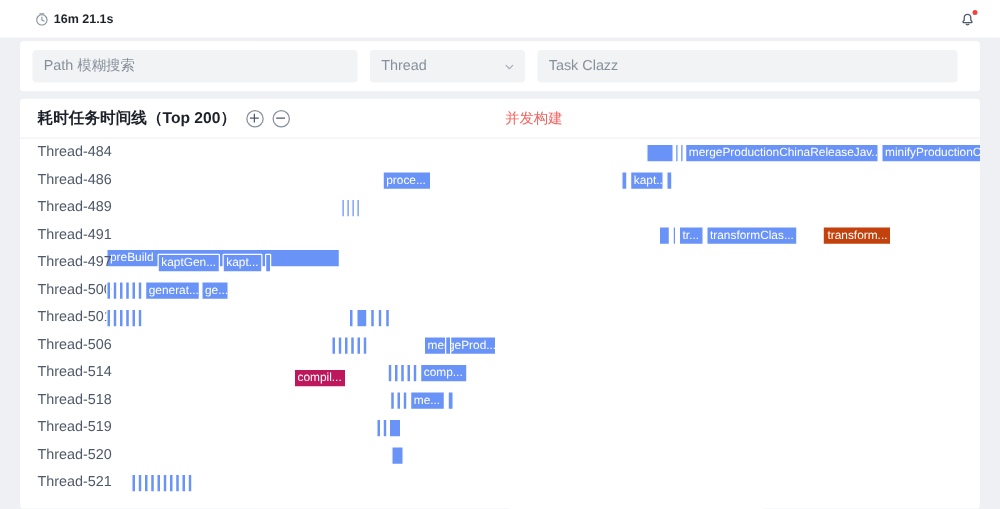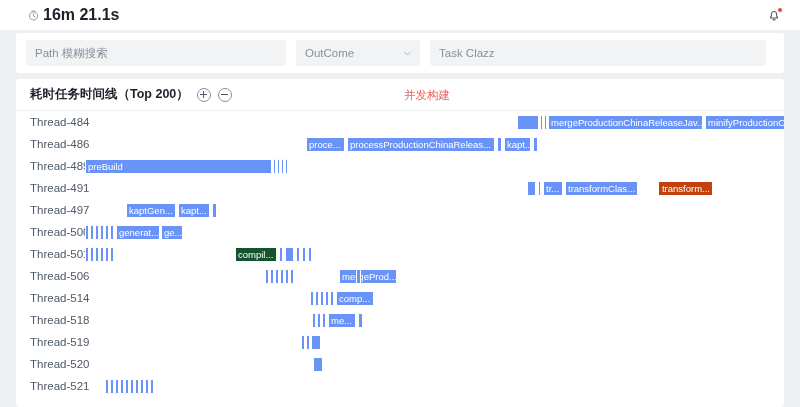--- a/index.html
+++ b/index.html
@@ -24,21 +24,21 @@
     color: #2bb061;
     font-size: 12.5px;
     letter-spacing: .1px;
     white-space: nowrap;
   }
   .dur-wrap {
     display: flex; align-items: center; gap: 4px;
     margin-left: 14px;
   }
   .clock-icon { width: 11px; height: 11px; display: block; }
-  .duration { color: #1d2129; font-size: 16px; font-weight: bold; white-space: nowrap; }
+  .duration { color: #1d2129; font-size: 10px; font-weight: bold; white-space: nowrap; }
   .topbar-spacer { flex: 1; }
   .bell-wrap { position: relative; width: 18px; height: 18px; margin-right: 2px; }
   .bell-icon { width: 14px; height: 14px; display: block; margin: 2px 0 0 1px; }
   .bell-dot {
     position: absolute; right: 1px; top: 1px;
     width: 6px; height: 6px; border-radius: 50%;
     background: #f53f3f;
     border: 1px solid #ffffff;
   }
 
@@ -156,21 +156,21 @@
         <path d="M4 11.5 h8 v-1 l-1-1.2 V7 a3 3 0 0 0-6 0 v2.3 L4 10.5 z" fill="none" stroke="#4e5969" stroke-width="1.2" stroke-linejoin="round"></path>
         <path d="M6.6 12.6 a1.5 1.5 0 0 0 2.8 0" fill="none" stroke="#4e5969" stroke-width="1.2"></path>
       </svg>
       <span class="bell-dot"></span>
     </span>
   </div>
 
   <div class="filter-card">
     <input class="field field-path" type="text" placeholder="Path 模糊搜索" style="">
     <div class="select-box">
-      <span>OutCome</span>
+      <span>Thread</span>
       <svg class="chev" viewBox="0 0 12 12">
         <path d="M2.5 4.5 L6 8 L9.5 4.5" fill="none" stroke="#86909c" stroke-width="1.2" stroke-linecap="round" stroke-linejoin="round"></path>
       </svg>
     </div>
     <input class="field field-task" type="text" placeholder="Task Clazz" style="">
   </div>
 
   <div class="chart-card">
 
     <div class="chart-head">
@@ -190,30 +190,29 @@
             <div class="bar nolabel" style="left: 524px; width: 3px; background: rgb(106, 147, 248);"></div>
             <div class="bar nolabel" style="left: 528px; width: 3px; background: rgb(106, 147, 248);"></div>
             <div class="bar" style="left: 532px; width: 155px; background: rgb(106, 147, 248);">mergeProductionChinaReleaseJav...</div>
             <div class="bar" style="left: 689px; width: 95px; background: rgb(106, 147, 248);">minifyProductionChinaR</div>
           </div>
         </div>
         <div class="row">
           <div class="row-label">Thread-486</div>
           <div class="track">
             <div class="bar" style="left: 290px; width: 39px; background: rgb(106, 147, 248);">proce...</div>
-            <div class="bar" style="left: 331px; width: 148px; background: rgb(106, 147, 248);">processProductionChinaReleas...</div>
             <div class="bar nolabel" style="left: 481px; width: 5px; background: rgb(106, 147, 248);"></div>
             <div class="bar" style="left: 488px; width: 27px; background: rgb(106, 147, 248);">kapt...</div>
             <div class="bar nolabel" style="left: 517px; width: 5px; background: rgb(106, 147, 248);"></div>
           </div>
         </div>
         <div class="row">
           <div class="row-label">Thread-489</div>
           <div class="track">
-            <div class="bar" style="left: 69px; width: 187px; background: rgb(106, 147, 248);">preBuild</div>
+            <div class="bar" style="left: 69px; width: 187px; background: rgb(106, 147, 248); margin-top: 40px;">preBuild</div>
             <div class="bar nolabel" style="left: 257px; width: 3px; background: rgb(106, 147, 248);"></div>
             <div class="bar nolabel" style="left: 261px; width: 3px; background: rgb(106, 147, 248);"></div>
             <div class="bar nolabel" style="left: 265px; width: 3px; background: rgb(106, 147, 248);"></div>
             <div class="bar nolabel" style="left: 269px; width: 3px; background: rgb(106, 147, 248);"></div>
           </div>
         </div>
         <div class="row">
           <div class="row-label">Thread-491</div>
           <div class="track">
             <div class="bar nolabel" style="left: 511px; width: 9px; background: rgb(106, 147, 248);"></div>
@@ -246,21 +245,21 @@
         </div>
         <div class="row">
           <div class="row-label">Thread-501</div>
           <div class="track">
             <div class="bar nolabel" style="left: 69px; width: 4px; background: rgb(106, 147, 248);"></div>
             <div class="bar nolabel" style="left: 74px; width: 4px; background: rgb(106, 147, 248);"></div>
             <div class="bar nolabel" style="left: 79px; width: 4px; background: rgb(106, 147, 248);"></div>
             <div class="bar nolabel" style="left: 84px; width: 4px; background: rgb(106, 147, 248);"></div>
             <div class="bar nolabel" style="left: 89px; width: 4px; background: rgb(106, 147, 248);"></div>
             <div class="bar nolabel" style="left: 94px; width: 4px; background: rgb(106, 147, 248);"></div>
-            <div class="bar" style="left: 219px; width: 42px; background: #14532d;">compil...</div>
+            <div class="bar" style="left: 219px; width: 42px; background: #be185d; margin-top: 48px;">compil...</div>
             <div class="bar nolabel" style="left: 263px; width: 4px; background: rgb(106, 147, 248);"></div>
             <div class="bar nolabel" style="left: 269px; width: 9px; background: rgb(106, 147, 248);"></div>
             <div class="bar nolabel" style="left: 280px; width: 4px; background: rgb(106, 147, 248);"></div>
             <div class="bar nolabel" style="left: 286px; width: 4px; background: rgb(106, 147, 248);"></div>
             <div class="bar nolabel" style="left: 292px; width: 4px; background: rgb(106, 147, 248);"></div>
           </div>
         </div>
         <div class="row">
           <div class="row-label">Thread-506</div>
           <div class="track">

